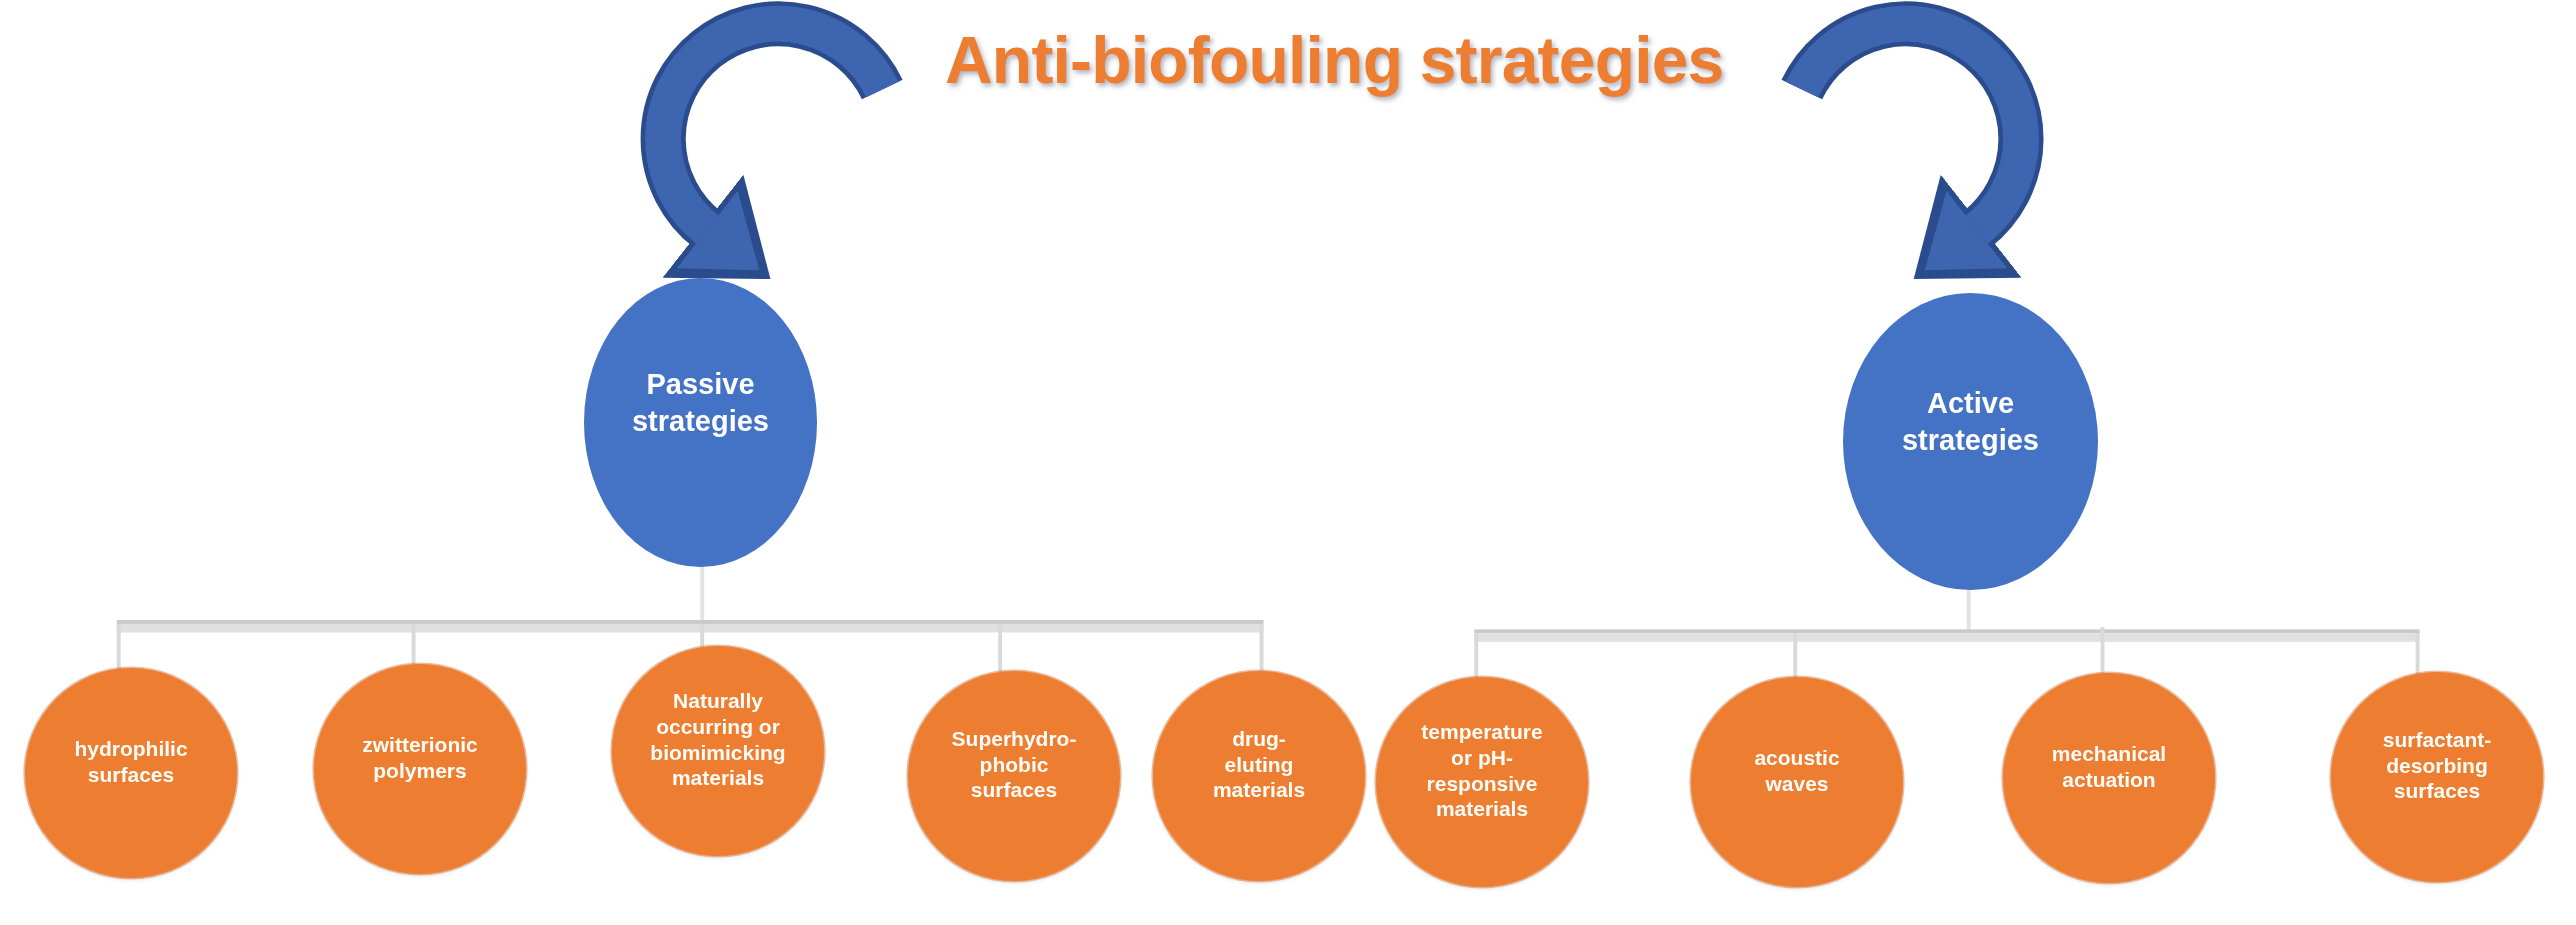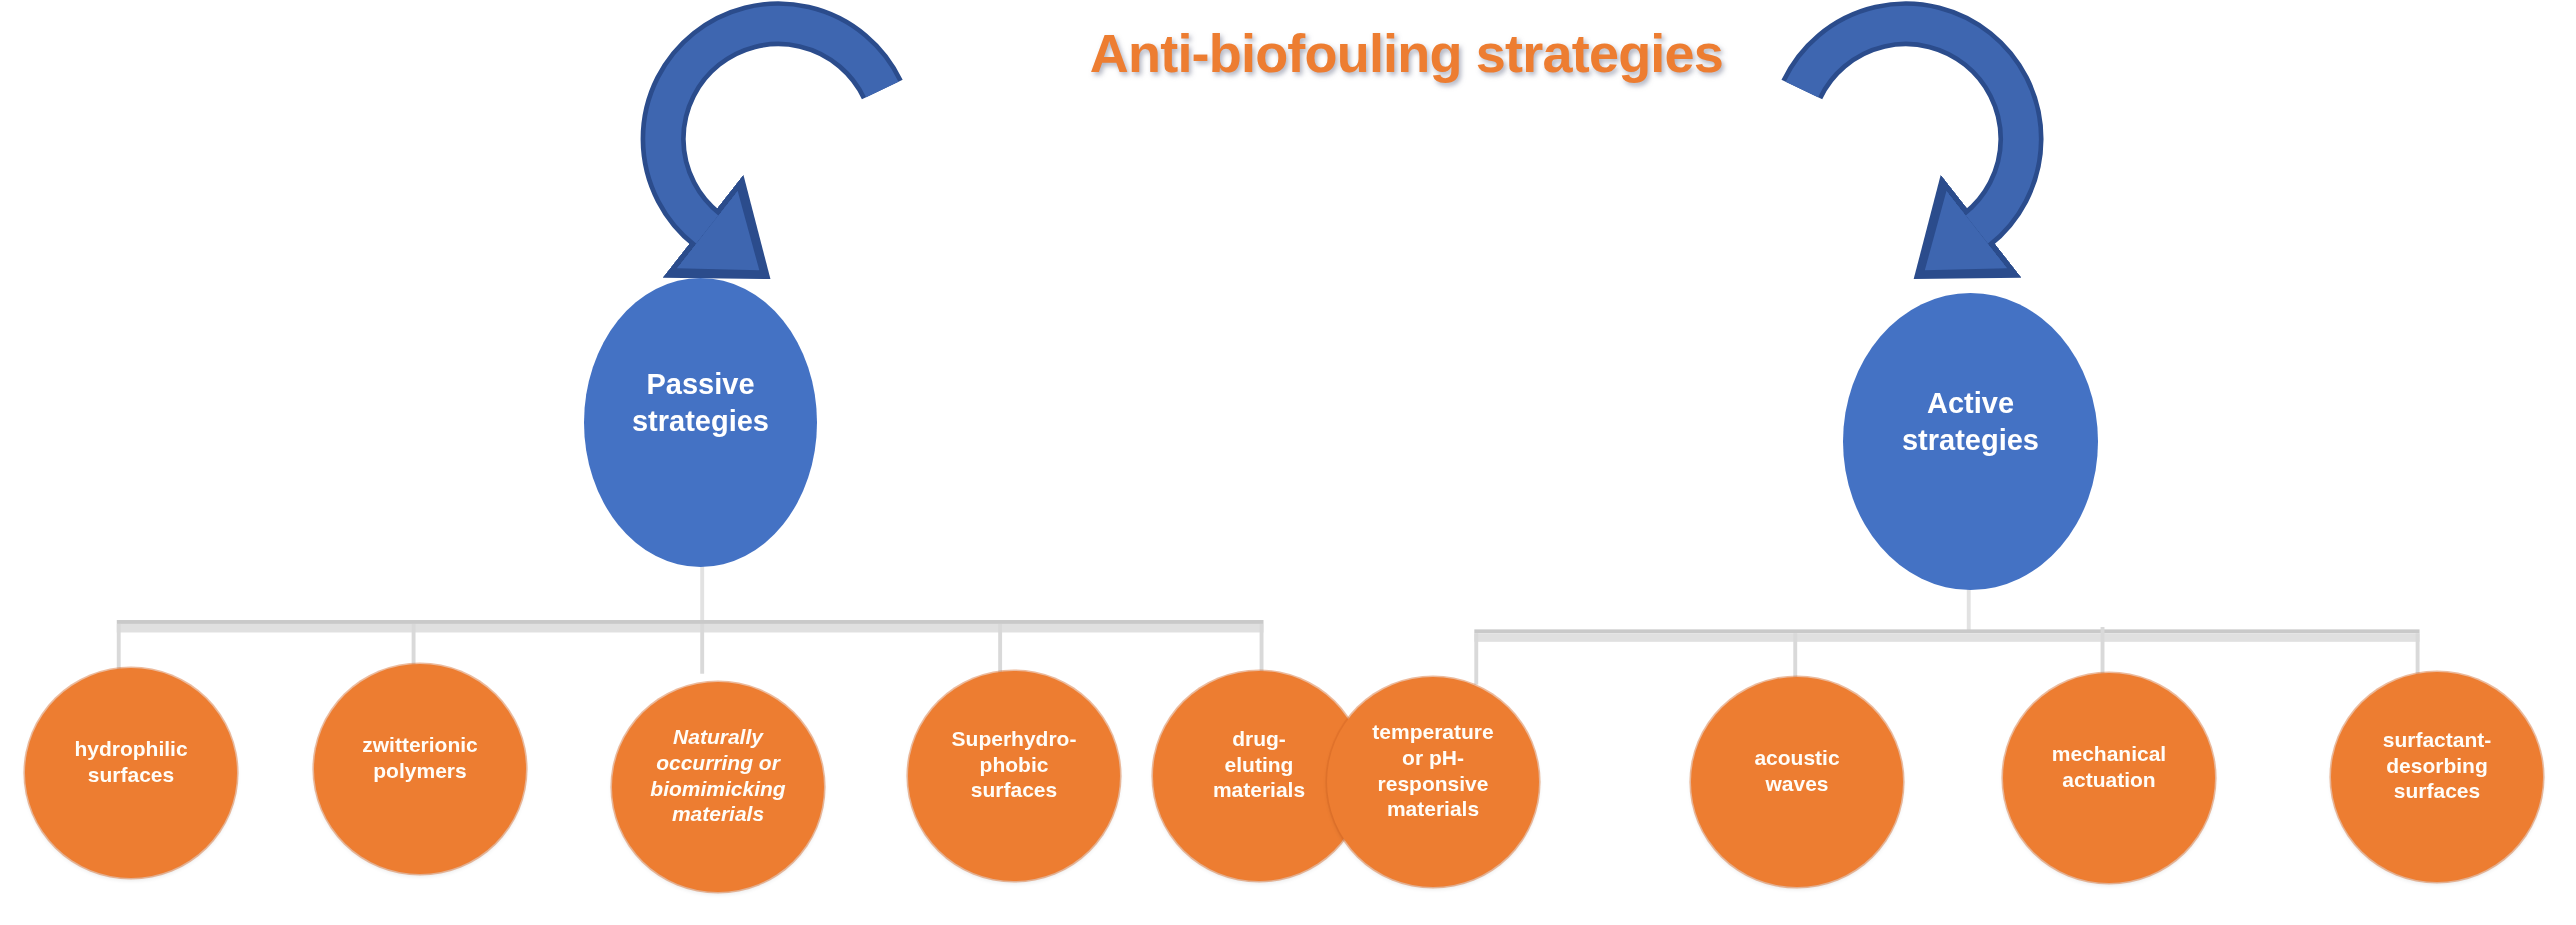--- a/index.html
+++ b/index.html
@@ -26,22 +26,22 @@
     stroke: var(--arrow-blue, #3E66B0);
     stroke-width: 46;
   }
   .head-outline { fill: var(--arrow-outline, #2B4C8C); }
   .head-main   { fill: var(--arrow-blue, #3E66B0); }
 
   .title {
     position: absolute;
     left: 945px; top: 22px;
     width: 778px;
-    text-align: right;
-    font-size: 54px;
+    text-align: center;
+    font-size: 66px;
     font-weight: bold;
     letter-spacing: -0.8px;
     color: var(--title-orange, #ED7D31);
     text-shadow: 2.3px 3.1px 5.4px rgba(110, 115, 140, 0.55);
     white-space: nowrap;
   }
 
   .ellipse {
     position: absolute;
     border-radius: 50%;
@@ -74,24 +74,24 @@
     font-weight: bold;
     font-size: 21px;
     line-height: 1.22;
     white-space: pre-line;
     box-sizing: border-box;
     padding-bottom: 23px;
     box-shadow: 0 0 0 1.6px rgba(215, 105, 38, 0.45), 0 2.3px 4.7px rgba(0,0,0,0.10);
   }
   .n1 { left: 25px;   top: 668px; align-items: center; }
   .n2 { left: 314px;  top: 664px; align-items: center; }
-  .n3 { left: 612px;  top: 682px; font-style: italic; }
+  .n3 { left: 612px;  top: 646px; }
   .n4 { left: 908px; top: 671px; }
   .n5 { left: 1153px; top: 671px; justify-content: center; }
-  .n6 { left: 1327px; top: 677px; }
+  .n6 { left: 1376px; top: 677px; }
   .n7 { left: 1691px; top: 677px; }
   .n8 { left: 2003px; top: 673px; }
   .n9 { left: 2331px; top: 672px; }
 </style>
 </head>
 <body>
 
 <div class="stage">
 
   <svg class="layer-svg" viewBox="0 0 3311 1189" xmlns="http://www.w3.org/2000/svg">

